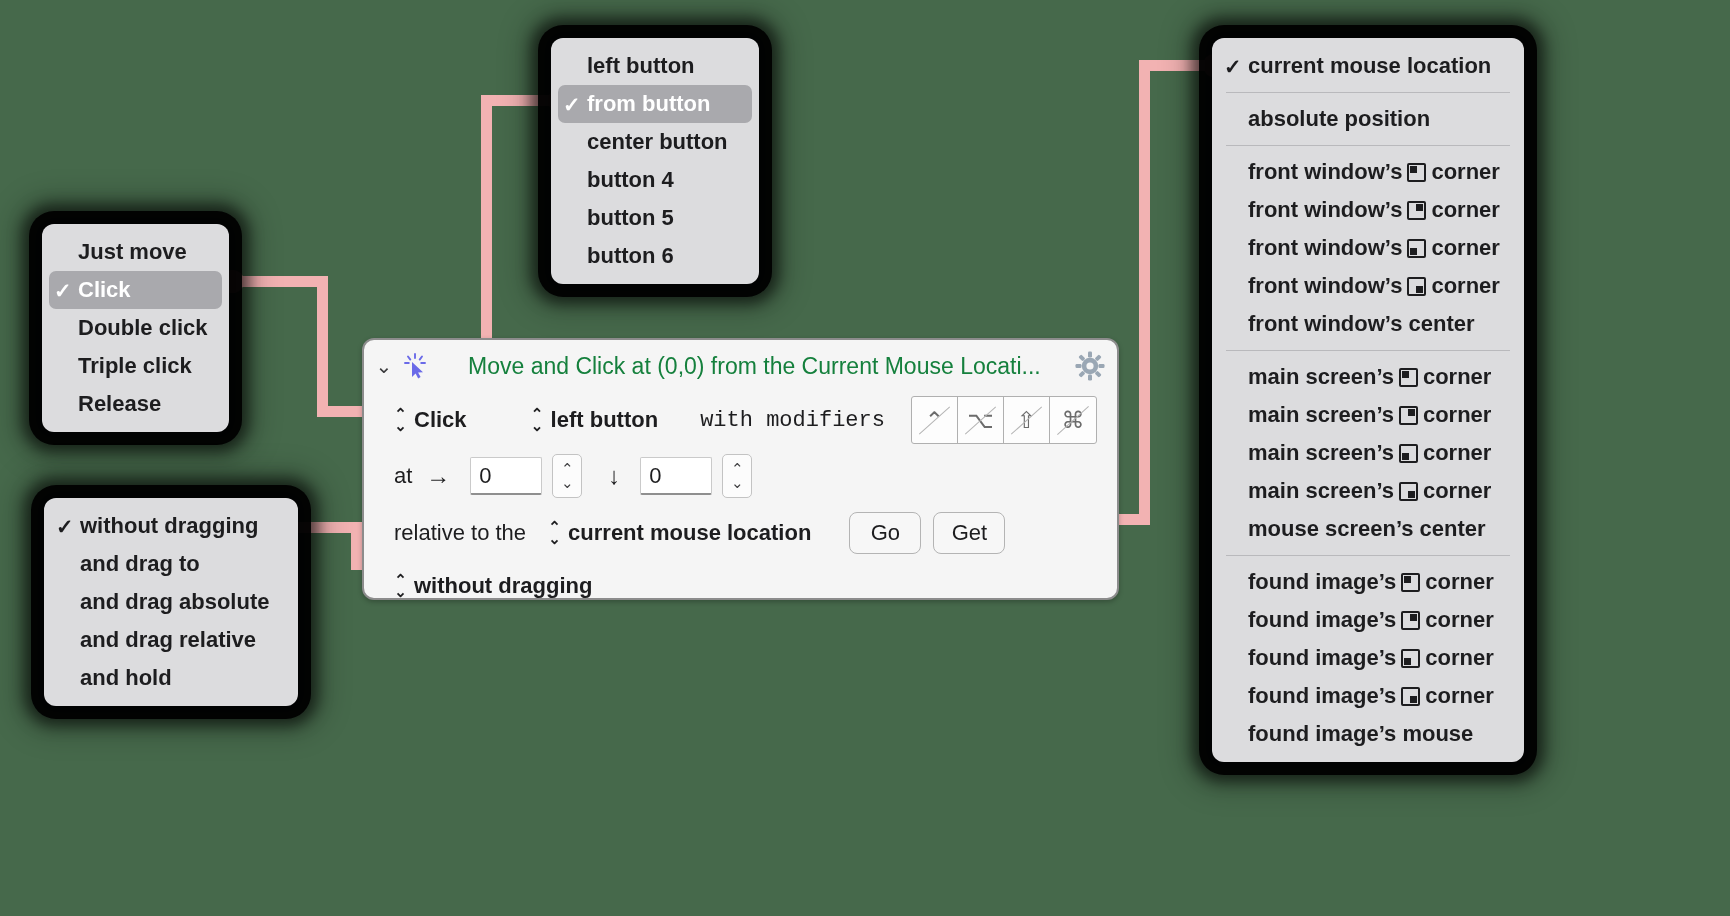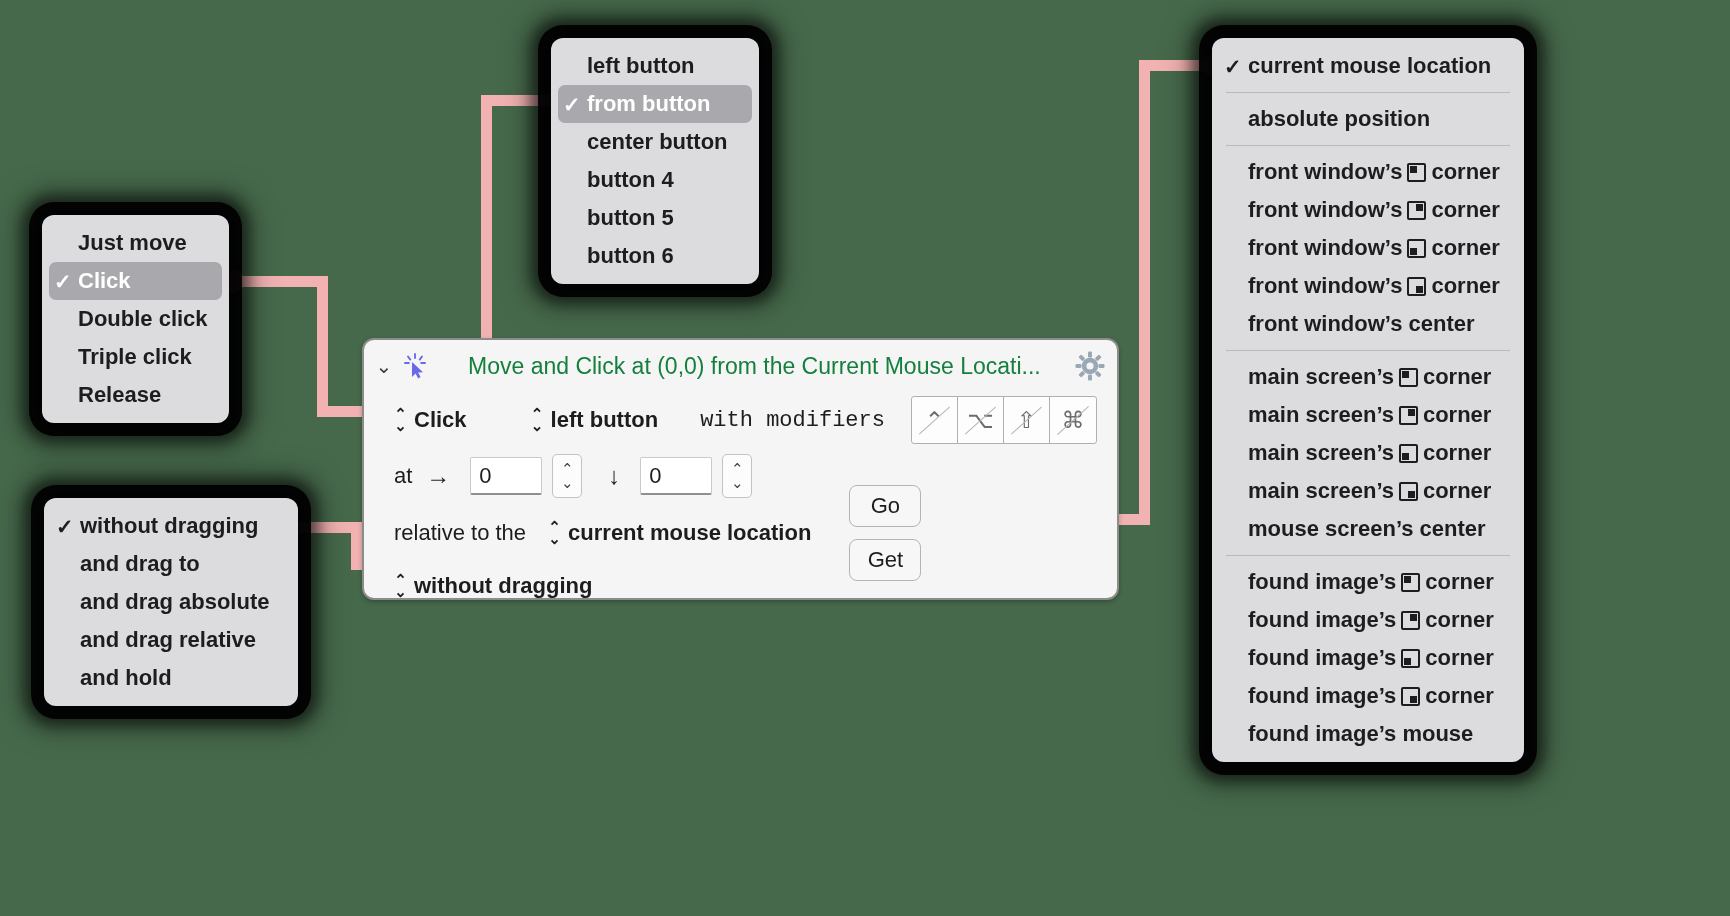--- a/index.html
+++ b/index.html
@@ -214,21 +214,21 @@
     background: #fcfcfc;
     display: flex; flex-direction: column;
     align-items: center; justify-content: center;
     font-size: 15px;
     color: #3a3a3c;
     line-height: 0.95;
     cursor: pointer;
   }
   .arrow-g { font-size: 24px; margin: 0 10px 0 14px; color: #1d1d1f; }
 
-  .gogetwrap { display: flex; gap: 12px; margin-left: 38px; flex-direction: column; }
+  .gogetwrap { display: flex; gap: 12px; margin-left: 38px; }
   .gbtn {
     min-width: 72px; height: 42px;
     border: 1px solid #b4b4b4;
     border-radius: 8px;
     background: #f7f7f7;
     display: flex; align-items: center; justify-content: center;
     font-size: 22px;
     color: #1d1d1f;
     cursor: pointer;
   }
@@ -255,21 +255,21 @@
   <div class="wire h" style="left:351px; top:559px; width:42px;"></div>
   <div class="knob" style="left:265px; top:516px;"></div>
   <div class="knob" style="left:375px; top:553px;"></div>
 
   <div class="wire h" style="left:855px; top:514px; width:295px;"></div>
   <div class="wire v" style="left:1139px; top:60px; height:460px;"></div>
   <div class="wire h" style="left:1139px; top:60px; width:82px;"></div>
   <div class="knob" style="left:845px; top:508px;"></div>
   <div class="knob" style="left:1203px; top:54px;"></div>
 
-  <div class="menu" id="menu-action" style="left:42px; top:215px; width:187px;">
+  <div class="menu" id="menu-action" style="left:42px; top:224px; width:187px;">
       <div class="menu-item">
         <span class="tick"></span>
         <span>Just move</span>
       </div>
       <div class="menu-item selected">
         <span class="tick">✓</span>
         <span>Click</span>
       </div>
       <div class="menu-item">
         <span class="tick"></span>

